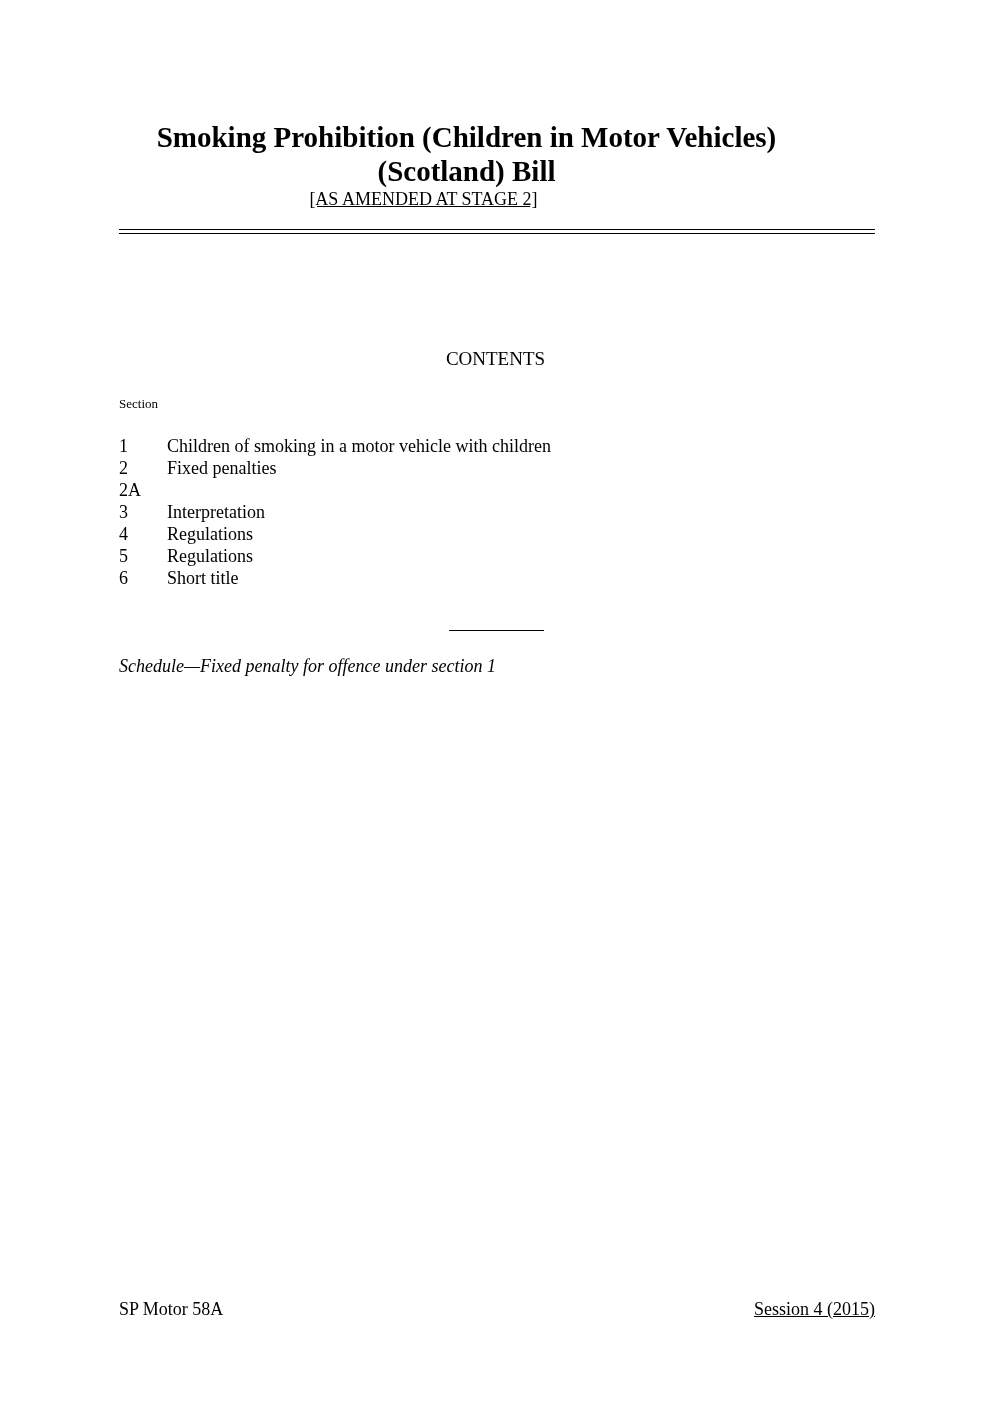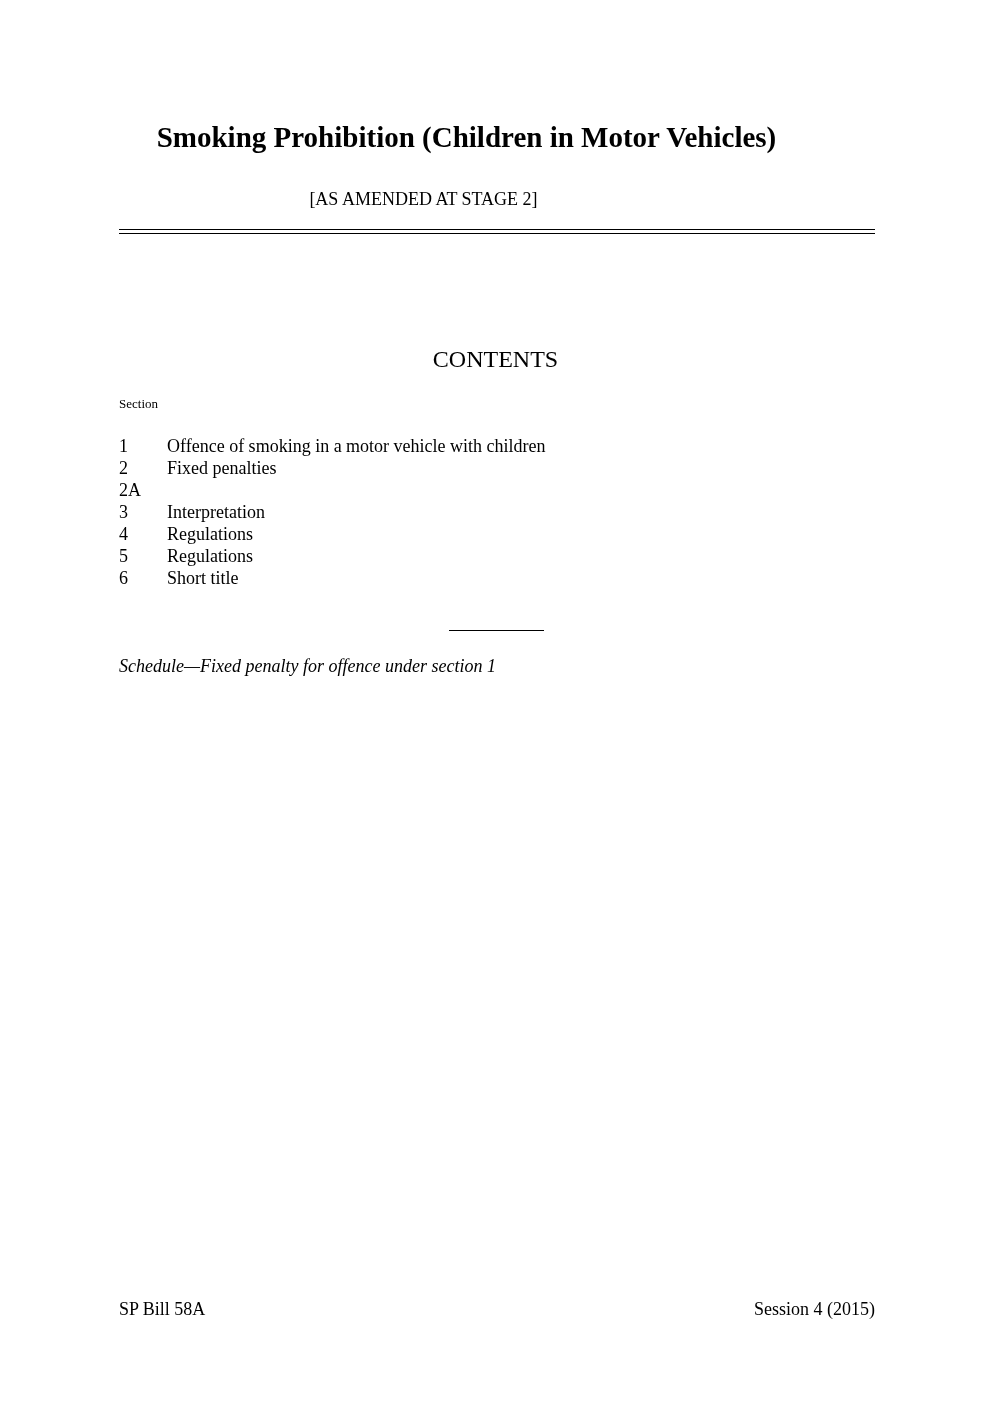--- a/index.html
+++ b/index.html
@@ -6,55 +6,56 @@
     body {
       width: 991px; height: 1401px; position: relative; overflow: hidden;
       font-family: "Liberation Serif", serif; color: #000;
     }
     .title {
       position: absolute; left: 0; width: 933px; top: 120px;
       text-align: center; font-weight: bold; font-size: 29px; line-height: 34px;
     }
     .subtitle {
       position: absolute; left: 0; width: 847px; top: 188px;
-      text-align: center; font-size: 18px; line-height: 22px;
+      text-align: center; font-size: 18px; line-height: 22px; text-decoration: underline;
     }
     .rule { position: absolute; left: 119px; width: 756px; height: 0; border-top: 1.5px solid #000; }
     .rule.r1 { top: 229px; }
     .rule.r2 { top: 233px; }
     .contents-heading {
       position: absolute; left: 0; width: 991px; top: 344px;
-      text-align: center; font-size: 24px; line-height: 30px;
+      text-align: center; font-size: 19px; line-height: 30px;
     }
     .section-label { position: absolute; left: 119px; top: 396px; font-size: 13px; line-height: 16px; }
     .toc { position: absolute; left: 119px; top: 435px; }
     .toc-row { display: flex; font-size: 18px; line-height: 22px; height: 22px; }
     .toc-num { width: 48px; }
     .short-rule { position: absolute; left: 449px; top: 630px; width: 95px; border-top: 1px solid #000; }
     .schedule { position: absolute; left: 119px; top: 655px; font-size: 18px; line-height: 22px; font-style: italic; }
     .footer-left { position: absolute; left: 119px; top: 1298px; font-size: 18px; line-height: 22px; }
-    .footer-right { position: absolute; right: 116px; top: 1298px; font-size: 18px; line-height: 22px; }
+    .footer-right { position: absolute; right: 116px; top: 1298px; font-size: 18px; line-height: 22px; text-decoration: underline; }
   </style>
 </head>
 <body>
 
 <div class="title">
   <div>Smoking Prohibition (Children in Motor Vehicles)</div>
+  <div>(Scotland) Bill</div>
 </div>
 <div class="subtitle">[AS AMENDED AT STAGE 2]</div>
 <div class="rule r1"></div>
 <div class="rule r2"></div>
 
 <div class="contents-heading">CONTENTS</div>
 <div class="section-label">Section</div>
 
 <div class="toc">
   <div class="toc-row">
     <span class="toc-num">1</span>
-    <span>Offence of smoking in a motor vehicle with children</span>
+    <span>Children of smoking in a motor vehicle with children</span>
   </div>
   <div class="toc-row">
     <span class="toc-num">2</span>
     <span>Fixed penalties</span>
   </div>
   <div class="toc-row">
     <span class="toc-num">2A</span>
   </div>
   <div class="toc-row">
     <span class="toc-num">3</span>
@@ -70,14 +71,14 @@
   </div>
   <div class="toc-row">
     <span class="toc-num">6</span>
     <span>Short title</span>
   </div>
 </div>
 
 <div class="short-rule"></div>
 <div class="schedule">Schedule—Fixed penalty for offence under section 1</div>
 
-<div class="footer-left">SP Bill 58A</div>
+<div class="footer-left">SP Motor 58A</div>
 <div class="footer-right">Session 4 (2015)</div>
 
 </body></html>

